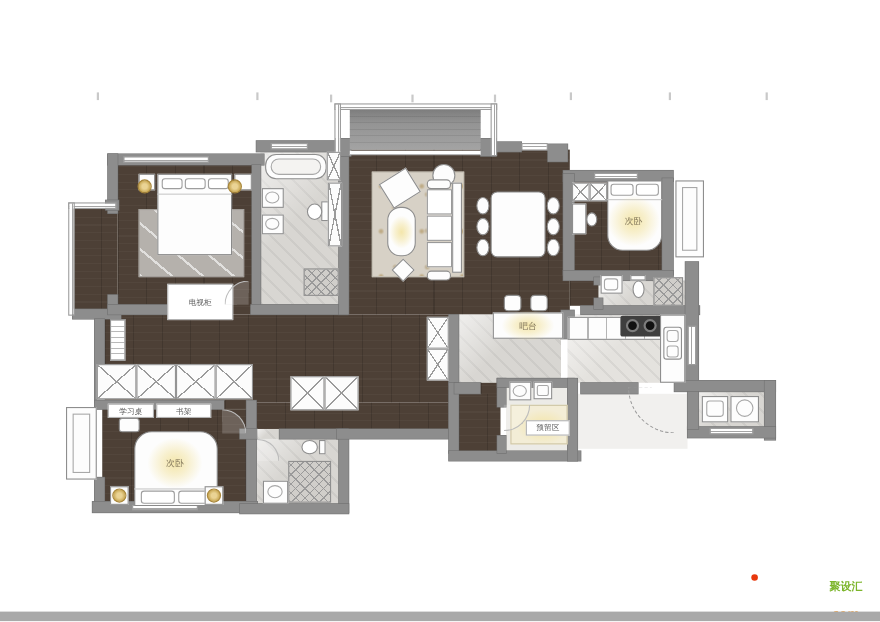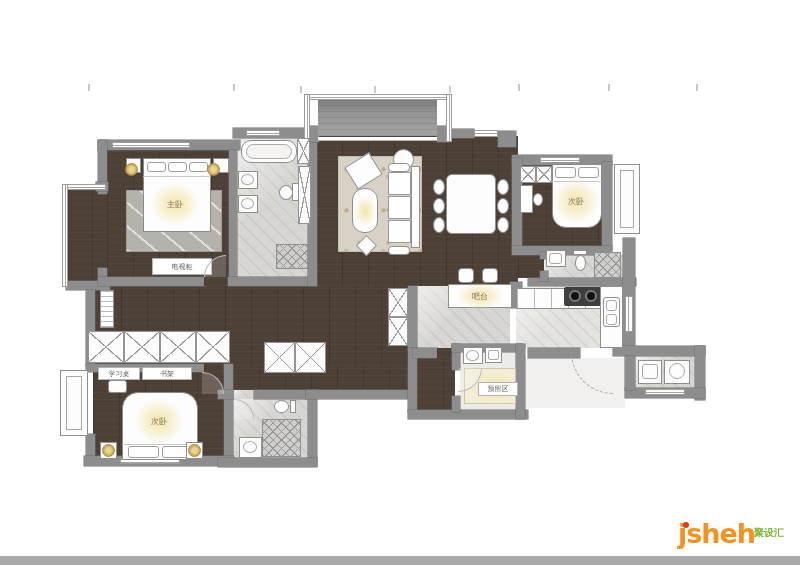--- a/index.html
+++ b/index.html
@@ -171,22 +171,21 @@
 
   <div class="furn" style="left:126px;top:158px;width:15px;height:15px"></div>
   <div class="furn" style="left:213px;top:158px;width:16px;height:15px"></div>
   <div class="bed" style="left:143px;top:158px;width:68px;height:74px"></div>
   <div class="pillow" style="left:147px;top:162px;width:19px;height:10px"></div>
   <div class="pillow" style="left:168px;top:162px;width:19px;height:10px"></div>
   <div class="pillow" style="left:189px;top:162px;width:19px;height:10px"></div>
   <div class="seam" style="left:143px;top:176px;width:68px;height:1px"></div>
   <div class="flower" style="left:125px;top:163px;width:13px;height:13px"></div>
   <div class="flower" style="left:207px;top:163px;width:13px;height:13px"></div>
-  <div class="glowlbl" style="left:150px;top:182px;width:50px;height:44px">主卧</div>
-  <div class="wbox" style="left:152px;top:258px;width:60px;height:17px">电视柜</div>
+  <div class="wbox" style="left:152px;top:258px;width:60px;height:33px">电视柜</div>
   <div class="arcq" style="left:204px;top:255px;width:22px;height:22px"></div>
 
   <div class="furn" style="left:241px;top:140px;width:56px;height:23px;border-radius:10px"></div>
   <div class="inner" style="left:246px;top:144px;width:46px;height:15px;border-radius:8px;background:#f4f3f1"></div>
   <div class="furn" style="left:238px;top:171px;width:20px;height:18px"></div>
   <div class="inner" style="left:241px;top:174px;width:13px;height:11px;border-radius:50%"></div>
   <div class="furn" style="left:238px;top:195px;width:20px;height:18px"></div>
   <div class="inner" style="left:241px;top:198px;width:13px;height:11px;border-radius:50%"></div>
   <div class="furn" style="left:292px;top:183px;width:7px;height:18px"></div>
   <div class="toilet" style="left:279px;top:185px;width:14px;height:15px"></div>
@@ -285,20 +284,19 @@
   <div class="arcq" style="left:202px;top:372px;width:22px;height:22px;transform:rotate(90deg)"></div>
 
   <div class="toilet" style="left:274px;top:400px;width:15px;height:13px"></div>
   <div class="furn" style="left:290px;top:400px;width:6px;height:13px"></div>
   <div class="gridhatch" style="left:262px;top:419px;width:39px;height:38px"></div>
   <div class="furn" style="left:239px;top:437px;width:23px;height:21px"></div>
   <div class="inner" style="left:243px;top:441px;width:14px;height:12px;border-radius:50%"></div>
   <div class="arcq" style="left:234px;top:399px;width:20px;height:20px;transform:rotate(90deg)"></div>
 
   <div id="logo">
-    <span class="brand">jsheh</span>
     <span class="jdot"></span>
     <span class="cn">聚设汇</span>
     <span class="tld">.com</span>
   </div>
   <div id="footerbar"></div>
 
 </div>
 
 </body></html>

